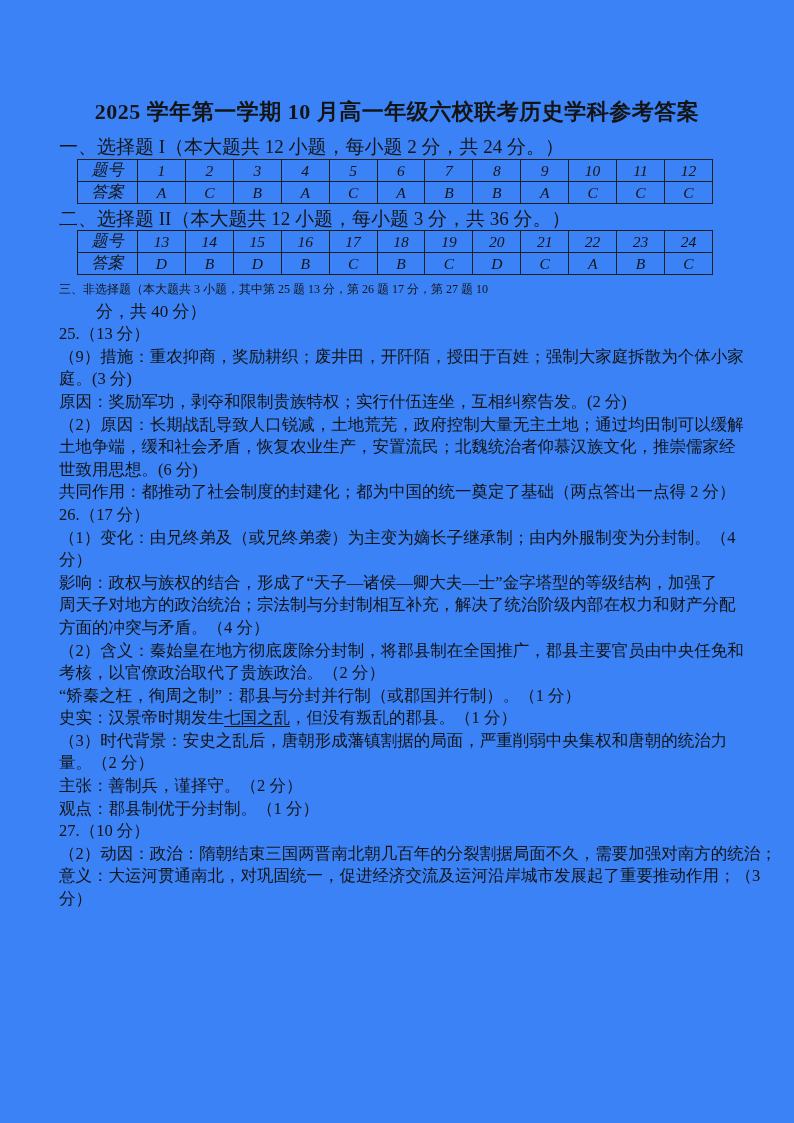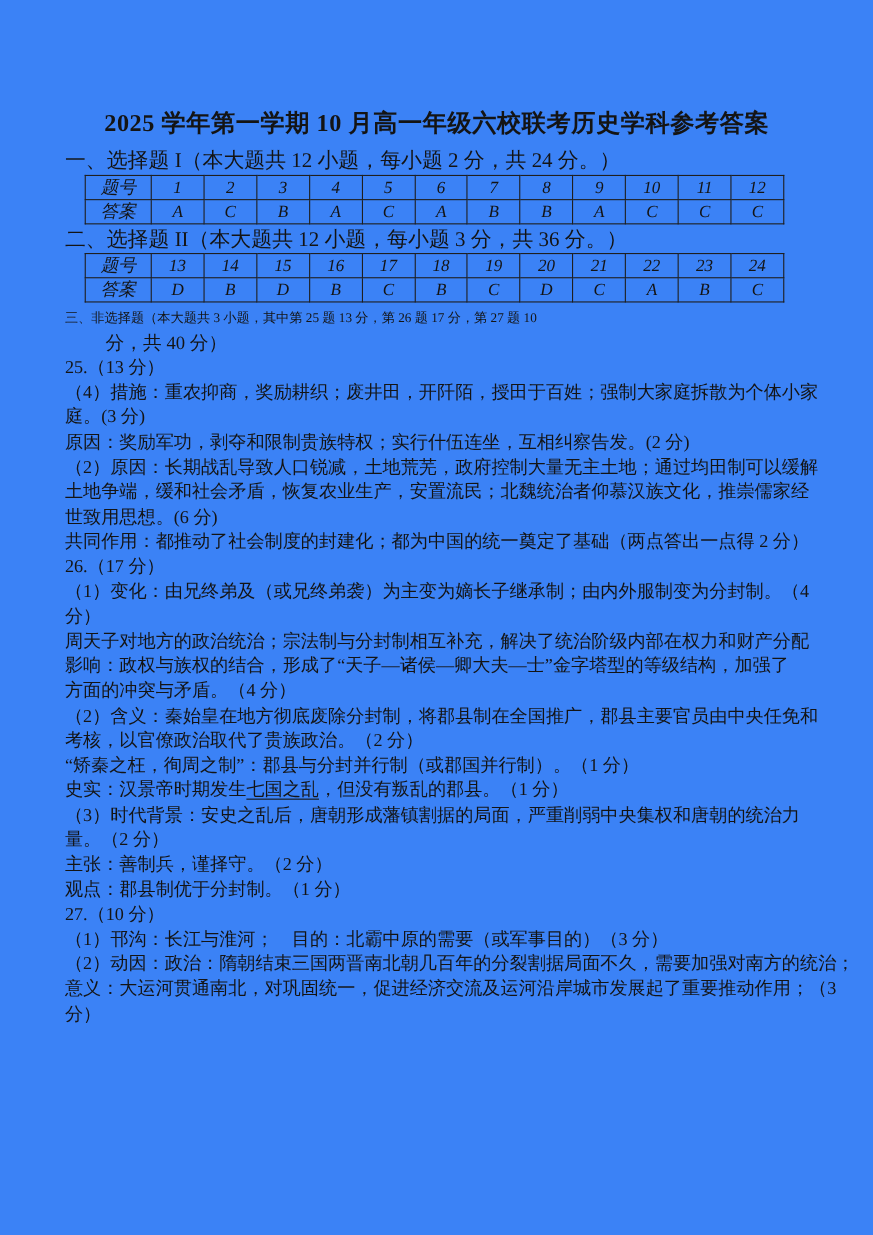--- a/index.html
+++ b/index.html
@@ -147,45 +147,44 @@
       <td>C</td>
     </tr>
   </tbody>
     </table>
 
   <div class="flow">
     <div class="line" style="font-size:12px">三、非选择题（本大题共 3 小题，其中第 25 题 13 分，第 26 题 17 分，第 27 题 10</div>
     <div class="line indent2" style="font-size:17px">分，共 40 分）</div>
 
     <div class="line">25.（13 分）</div>
-    <div class="line">（4）措施：重农抑商，奖励耕织；废井田，开阡陌，授田于百姓；强制大家庭拆散为个体小家</div>
+    <div class="line">（9）措施：重农抑商，奖励耕织；废井田，开阡陌，授田于百姓；强制大家庭拆散为个体小家</div>
     <div class="line">庭。(3 分)</div>
     <div class="line">原因：奖励军功，剥夺和限制贵族特权；实行什伍连坐，互相纠察告发。(2 分)</div>
     <div class="line">（2）原因：长期战乱导致人口锐减，土地荒芜，政府控制大量无主土地；通过均田制可以缓解</div>
     <div class="line">土地争端，缓和社会矛盾，恢复农业生产，安置流民；北魏统治者仰慕汉族文化，推崇儒家经</div>
     <div class="line">世致用思想。(6 分)</div>
     <div class="line">共同作用：都推动了社会制度的封建化；都为中国的统一奠定了基础（两点答出一点得 2 分）</div>
 
     <div class="line">26.（17 分）</div>
     <div class="line">（1）变化：由兄终弟及（或兄终弟袭）为主变为嫡长子继承制；由内外服制变为分封制。（4</div>
     <div class="line">分）</div>
+    <div class="line">影响：政权与族权的结合，形成了“天子—诸侯—卿大夫—士”金字塔型的等级结构，加强了</div>
     <div class="line">周天子对地方的政治统治；宗法制与分封制相互补充，解决了统治阶级内部在权力和财产分配</div>
-    <div class="line">影响：政权与族权的结合，形成了“天子—诸侯—卿大夫—士”金字塔型的等级结构，加强了</div>
     <div class="line">方面的冲突与矛盾。（4 分）</div>
     <div class="line">（2）含义：秦始皇在地方彻底废除分封制，将郡县制在全国推广，郡县主要官员由中央任免和</div>
     <div class="line">考核，以官僚政治取代了贵族政治。（2 分）</div>
     <div class="line">“矫秦之枉，徇周之制”：郡县与分封并行制（或郡国并行制）。（1 分）</div>
 
     <div class="line"><span>史实：汉景帝时期发生</span><span class="uline">七国之乱</span><span>，但没有叛乱的郡县。（1 分）</span></div>
 
     <div class="line">（3）时代背景：安史之乱后，唐朝形成藩镇割据的局面，严重削弱中央集权和唐朝的统治力</div>
     <div class="line">量。（2 分）</div>
     <div class="line">主张：善制兵，谨择守。（2 分）</div>
     <div class="line">观点：郡县制优于分封制。（1 分）</div>
 
     <div class="line">27.（10 分）</div>
-    <div class="line">（1）邗沟：长江与淮河；　目的：北霸中原的需要（或军事目的）（3 分）</div>
     <div class="line">（2）动因：政治：隋朝结束三国两晋南北朝几百年的分裂割据局面不久，需要加强对南方的统治；</div>
     <div class="line">意义：大运河贯通南北，对巩固统一，促进经济交流及运河沿岸城市发展起了重要推动作用；（3</div>
     <div class="line">分）</div>
   </div>
 
 </div>
 
 </body></html>

